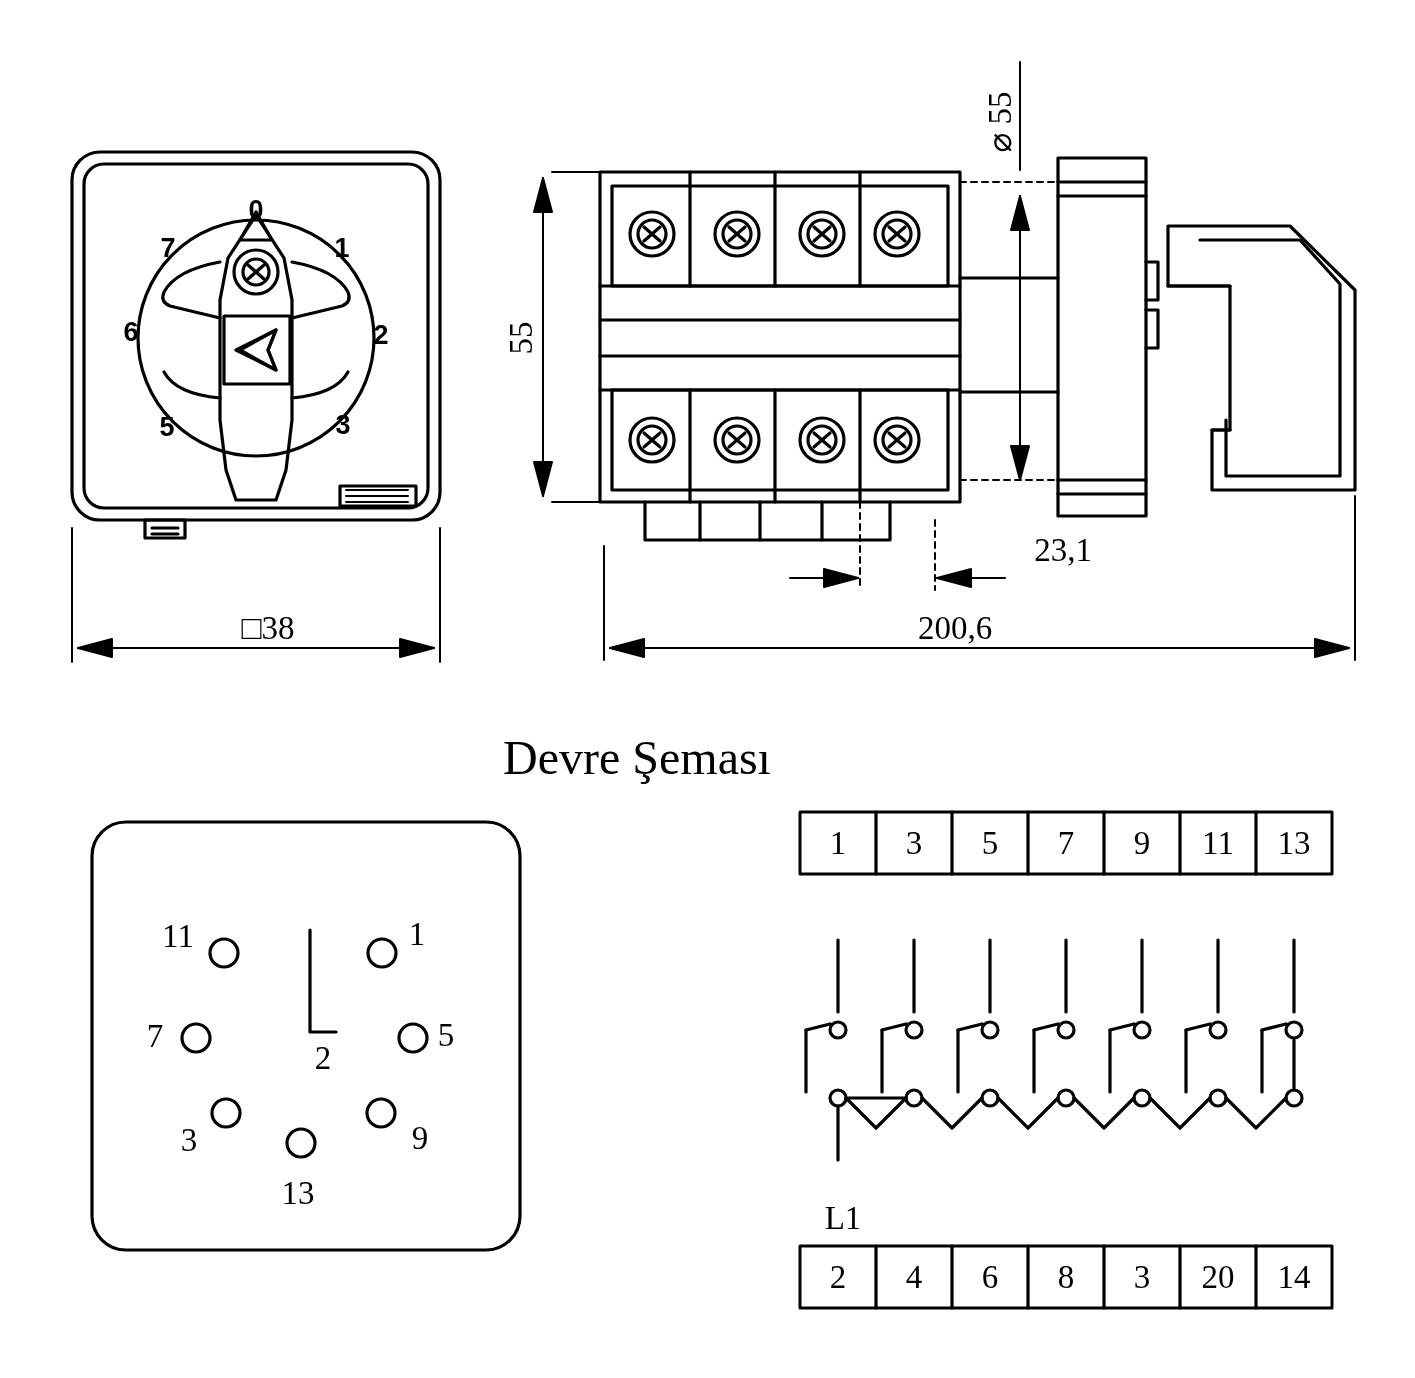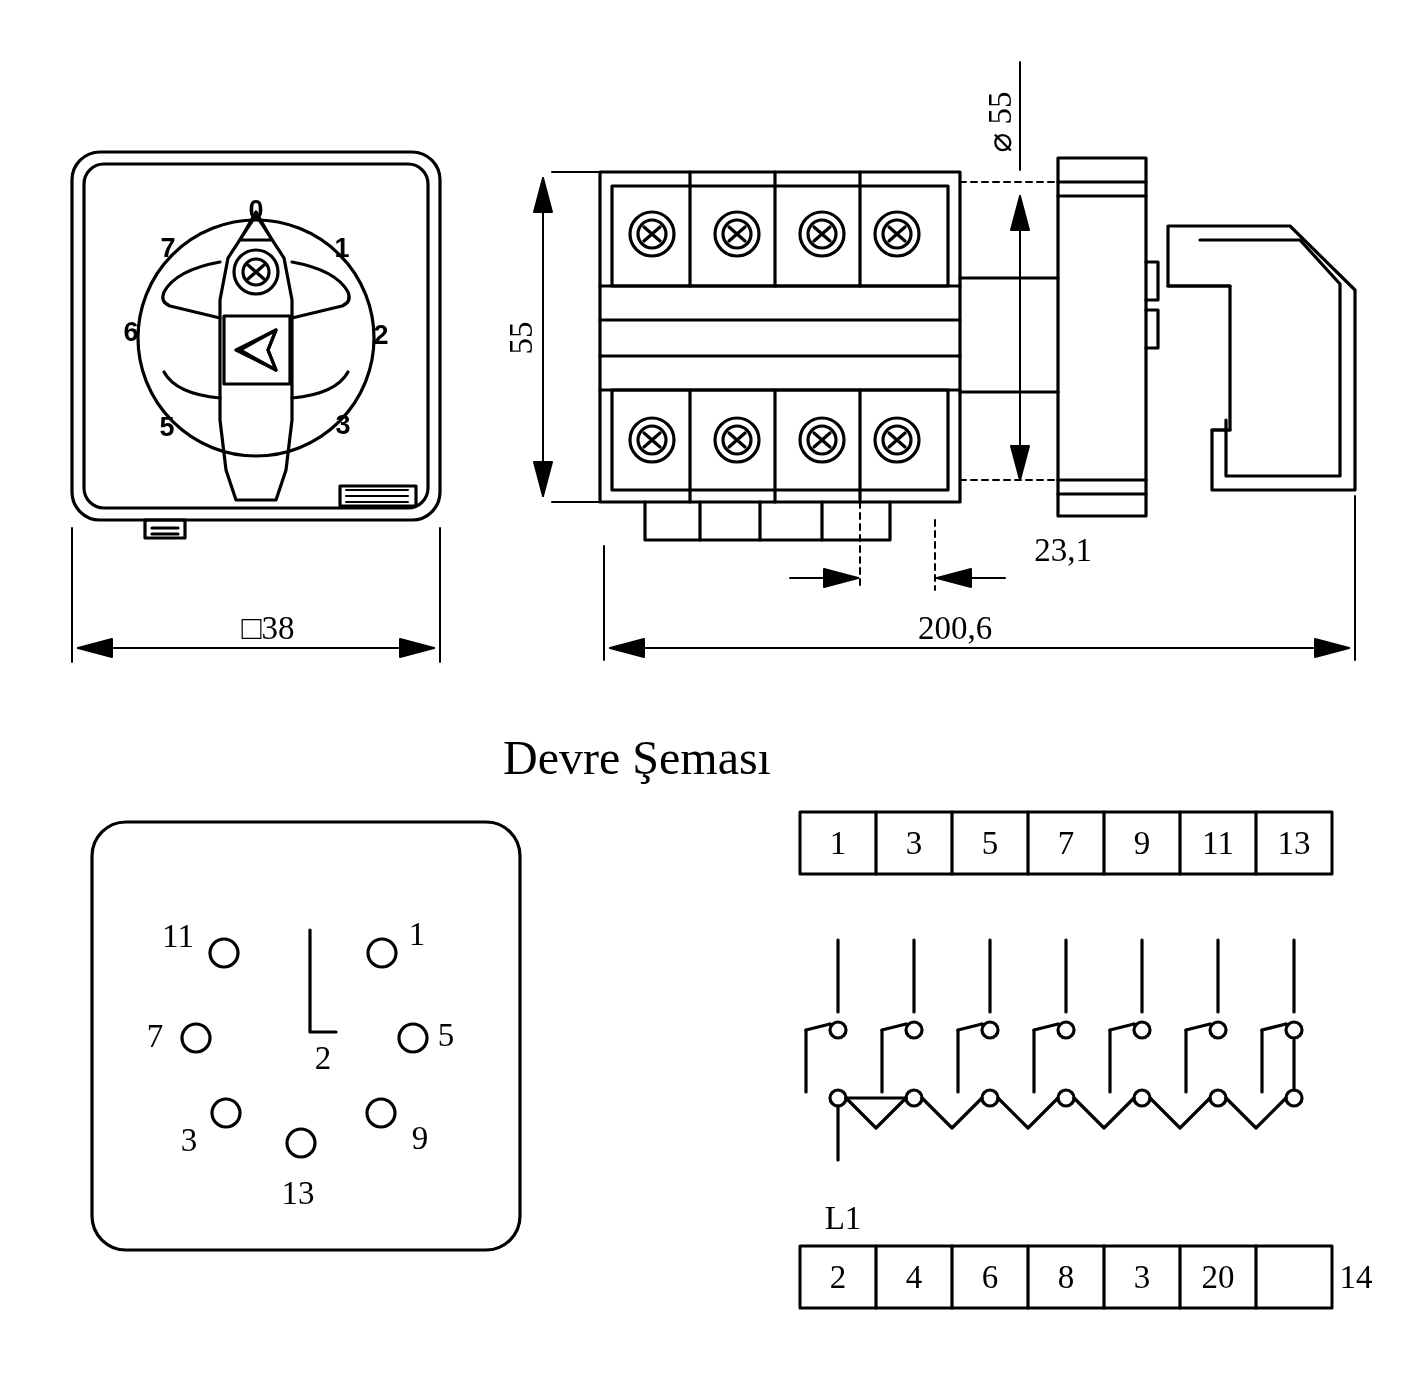--- a/index.html
+++ b/index.html
@@ -298,17 +298,17 @@
 <div class="lbl tbl-num ctr" style="left:1142px; top:843px;">9</div>
 <div class="lbl tbl-num ctr" style="left:1218px; top:843px;">11</div>
 <div class="lbl tbl-num ctr" style="left:1294px; top:843px;">13</div>
 
 <div class="lbl tbl-num ctr" style="left:838px; top:1277px;">2</div>
 <div class="lbl tbl-num ctr" style="left:914px; top:1277px;">4</div>
 <div class="lbl tbl-num ctr" style="left:990px; top:1277px;">6</div>
 <div class="lbl tbl-num ctr" style="left:1066px; top:1277px;">8</div>
 <div class="lbl tbl-num ctr" style="left:1142px; top:1277px;">3</div>
 <div class="lbl tbl-num ctr" style="left:1218px; top:1277px;">20</div>
-<div class="lbl tbl-num ctr" style="left:1356px; top:1277px;text-align:right;">14</div>
+<div class="lbl tbl-num ctr" style="left:1294px; top:1277px;text-align:right;">14</div>
 
 <div class="lbl tbl-num ctr" style="left:843px; top:1218px;">L1</div>
 
 </div>
 
 </body></html>

